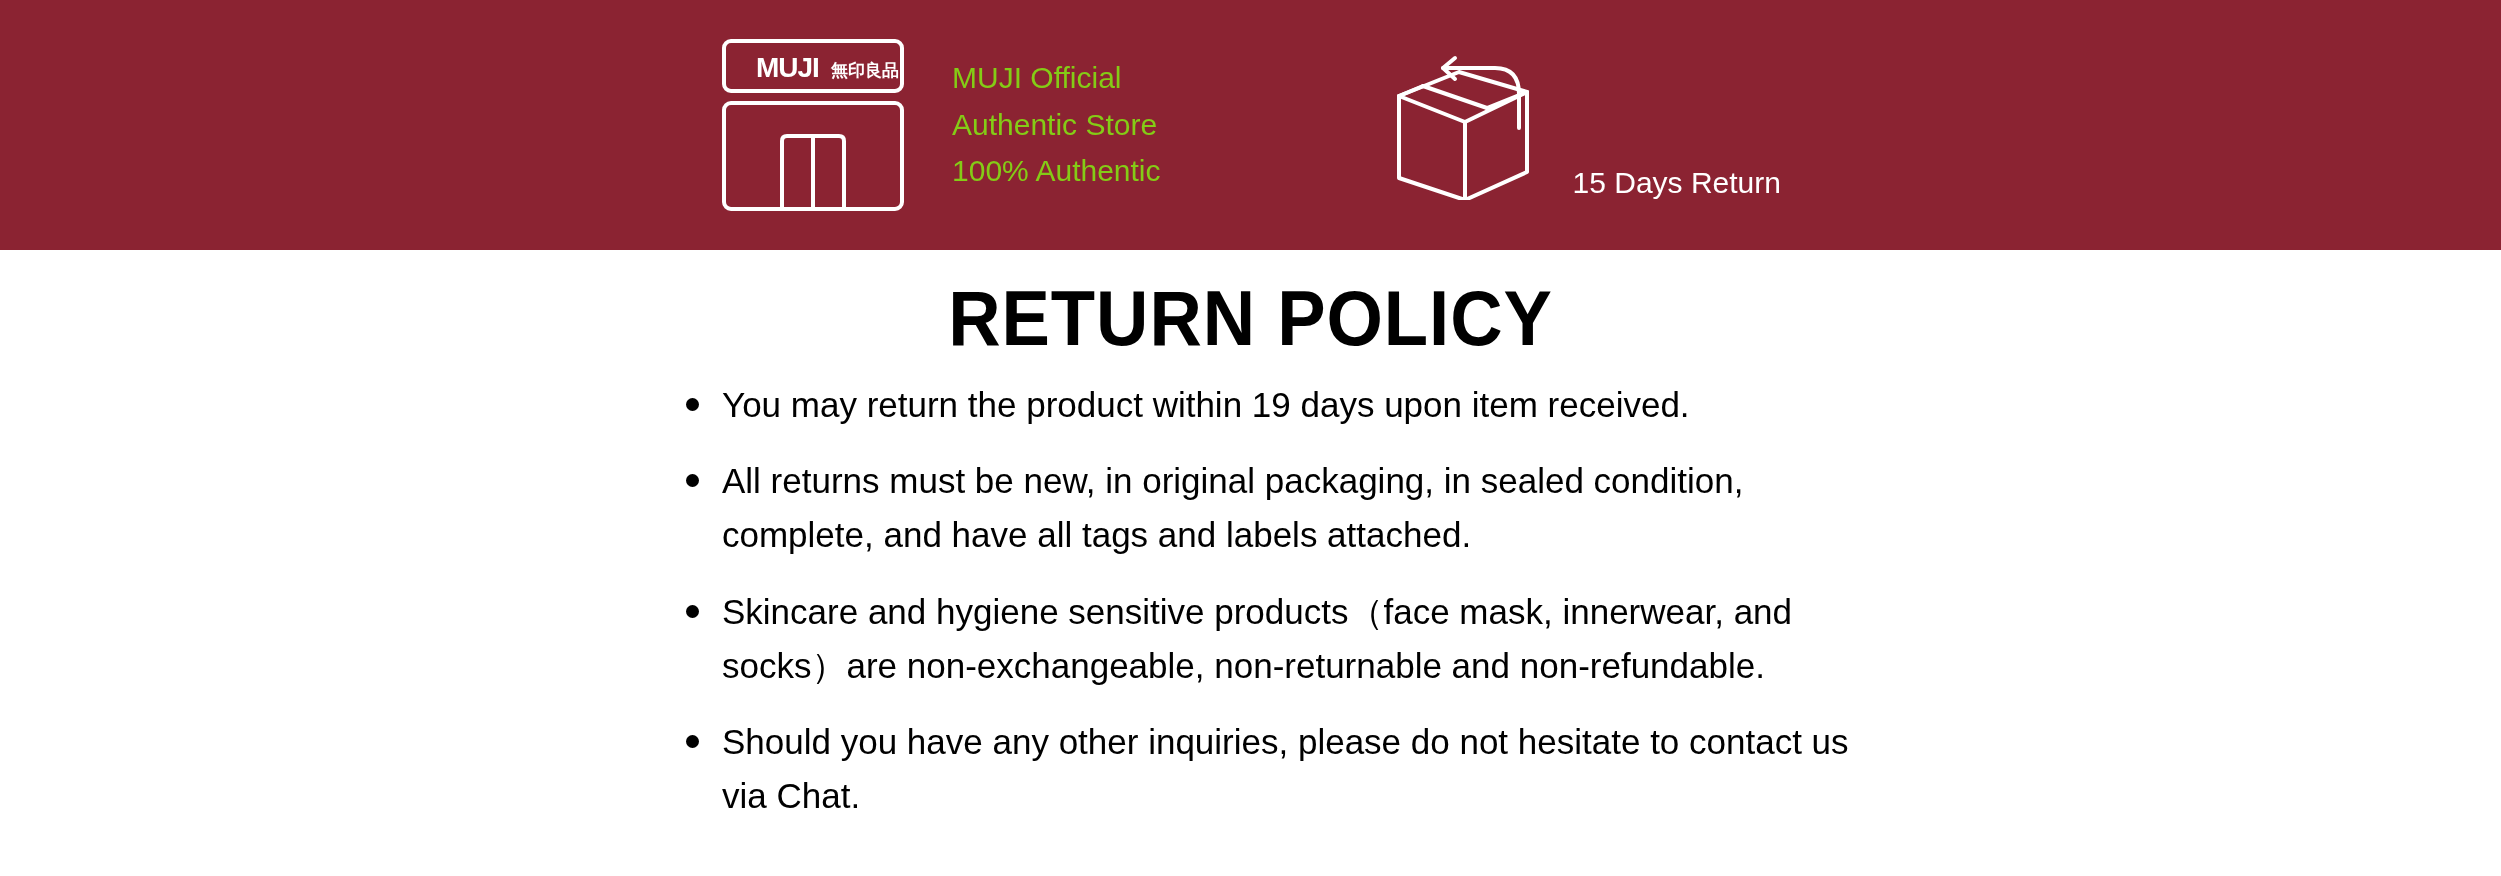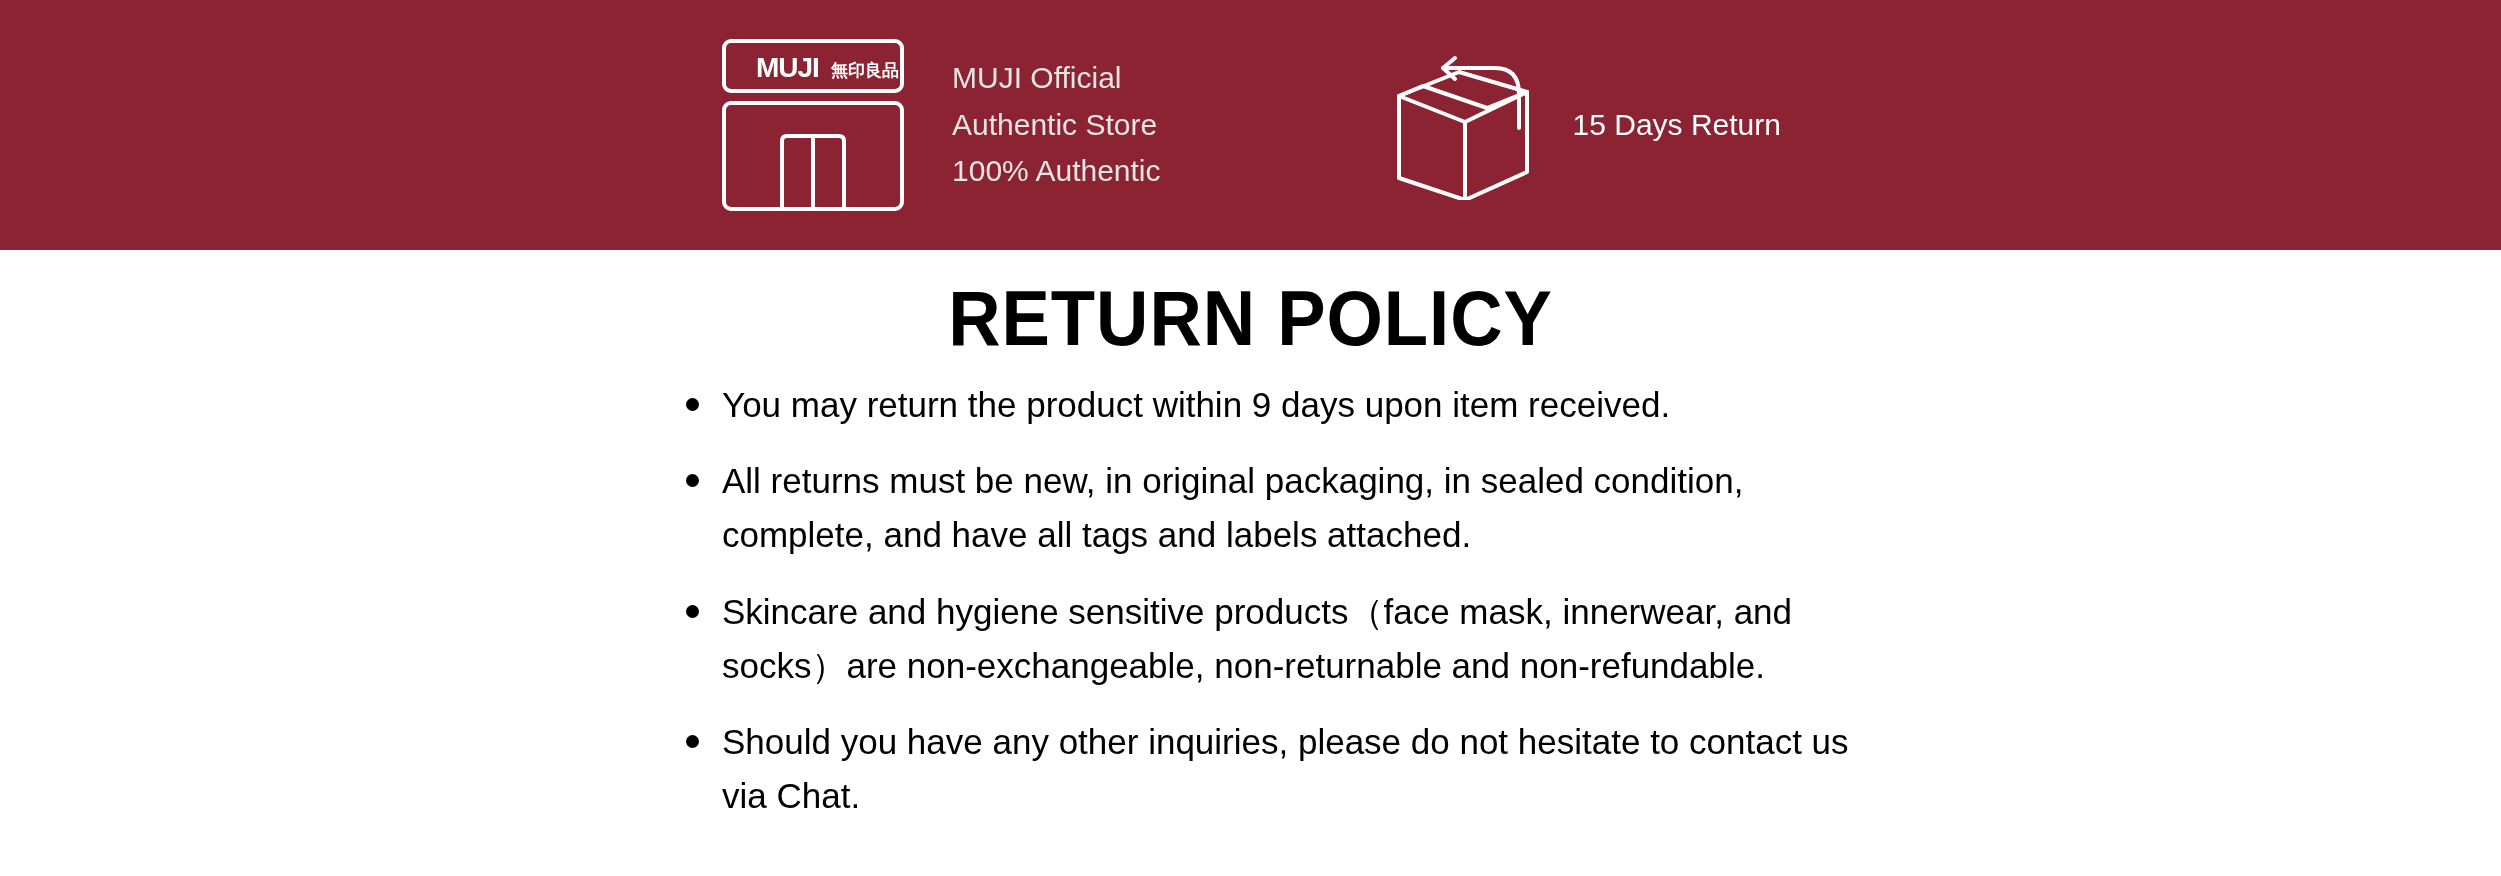--- a/index.html
+++ b/index.html
@@ -39,31 +39,31 @@
 
   .store-icon {
     width: 208px;
     height: 176px;
     flex: 0 0 auto;
     text-decoration: underline;
   }
 
   .store-text {
     margin-left: 24px;
-    color: #e5e5e5;
+    color: #84cc16;
     font-size: 30px;
     line-height: 1.55;
     white-space: nowrap;
     font-weight: 400;
   }
 
   
   .return-group {
     display: flex;
-    align-items: center;
+    align-items: flex-end;
     margin-left: 230px;
   }
 
   .box-icon {
     width: 160px;
     height: 150px;
     flex: 0 0 auto;
   }
 
   .return-text {
@@ -178,21 +178,21 @@
   </div>
 </div>
 
 <div class="content">
 
   <h1 class="policy-title">RETURN POLICY</h1>
 
   <ul class="policy-list">
     <li class="policy-item">
       <span class="policy-bullet"></span>
-      <span>You may return the product within 9 days upon item received.</span>
+      <span>You may return the product within 19 days upon item received.</span>
     </li>
     <li class="policy-item">
       <span class="policy-bullet"></span>
       <span>All returns must be new, in original packaging, in sealed condition, complete, and have all tags and labels attached.</span>
     </li>
     <li class="policy-item">
       <span class="policy-bullet"></span>
       <span>Skincare and hygiene sensitive products（face mask, innerwear, and socks）are non-exchangeable, non-returnable and non-refundable.</span>
     </li>
     <li class="policy-item">

